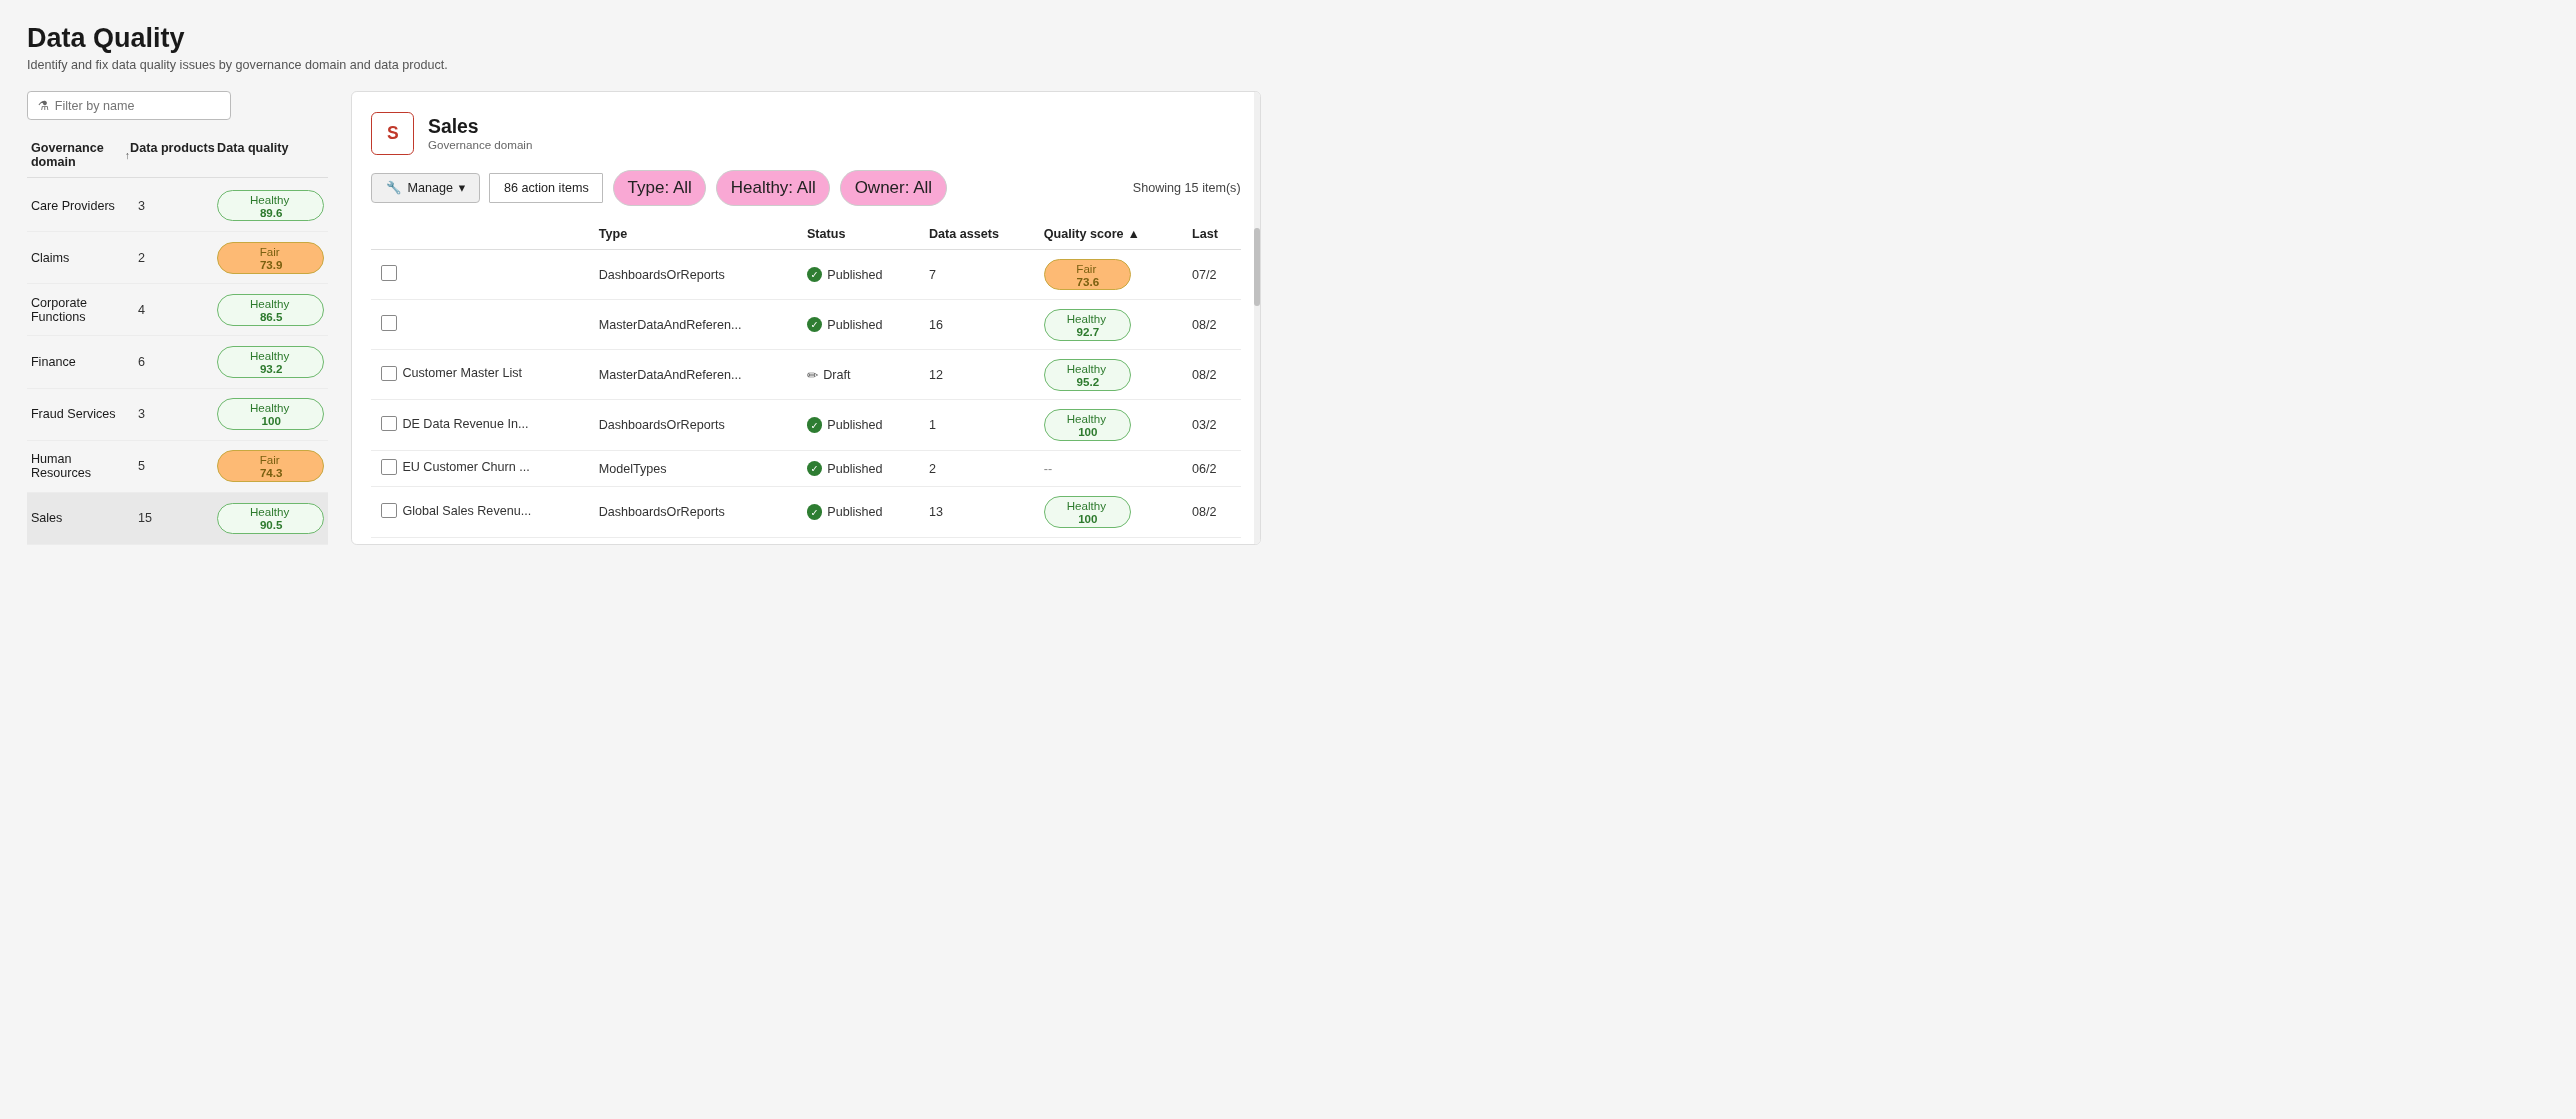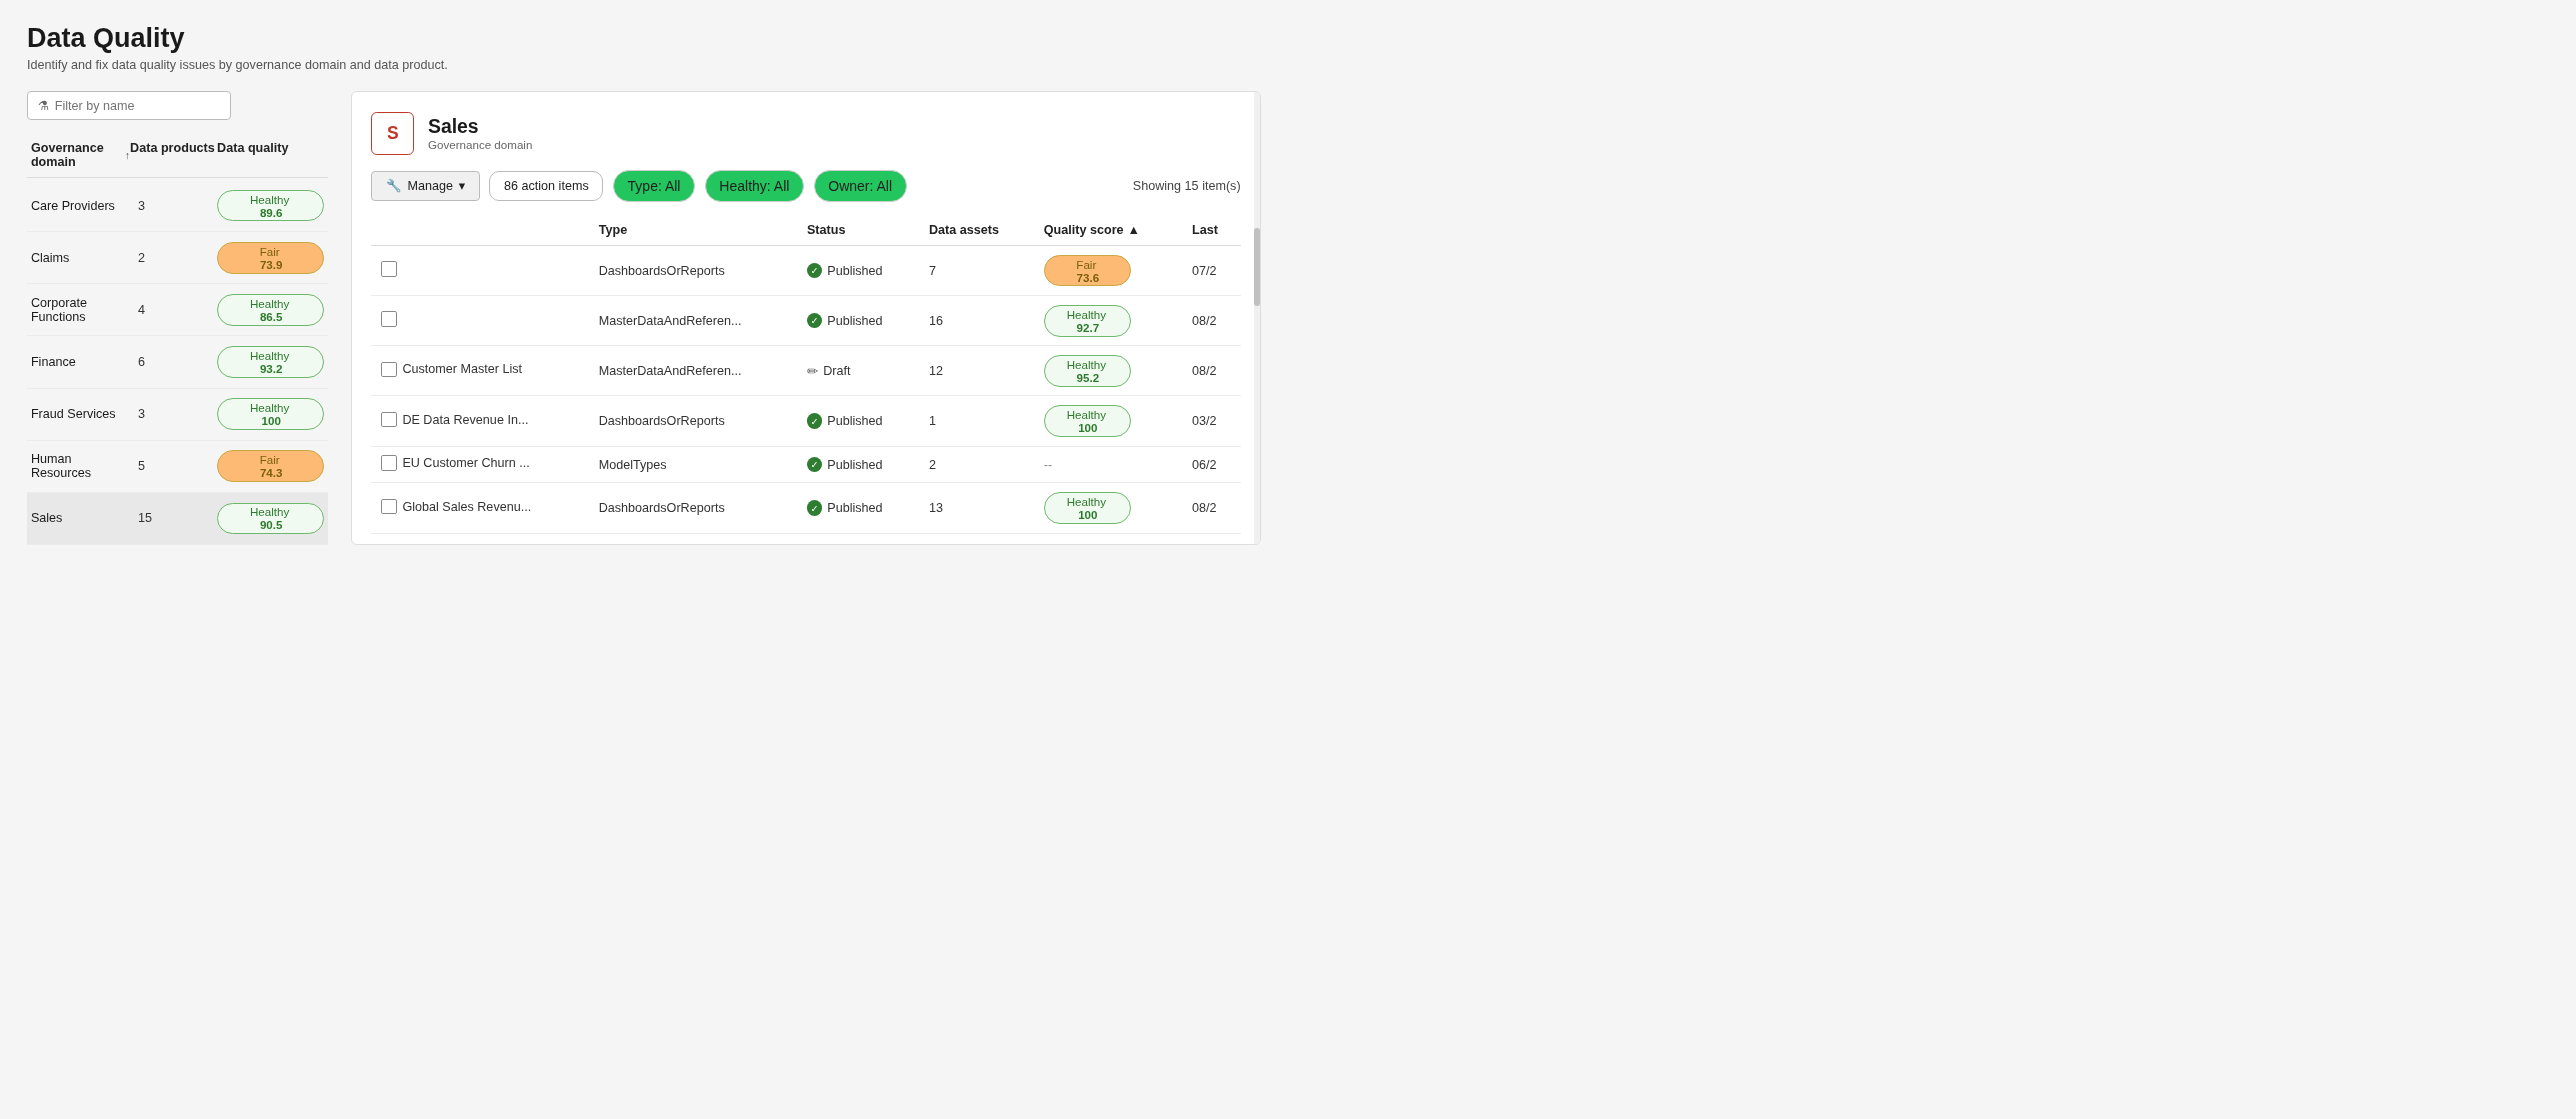--- a/index.html
+++ b/index.html
@@ -179,33 +179,33 @@
       border-radius: 3.9px;
       background: #f0f0f0;
       cursor: pointer;
       font-size: 12.6px;
       font-weight: 500;
       color: #222;
     }
     .btn-action-items {
       padding: 6.8px 13.6px;
       border: 1px solid #bbb;
-      border-radius: 10px;
+      border-radius: 1px;
       background: #fff;
       cursor: pointer;
       font-size: 12.6px;
       color: #222;
     }
     .btn-filter {
       padding: 6.8px 13.6px;
       border: 1px solid #ccc;
       border-radius: 19.4px;
-      background: #22c55e;
+      background: #f9a8d4;
       cursor: pointer;
-      font-size: 14px;
+      font-size: 17px;
       color: #222;
     }
     .showing-label {
       margin-left: auto;
       font-size: 12.6px;
       color: #444;
     }
     
     .dropdown-menu {
       position: absolute;

